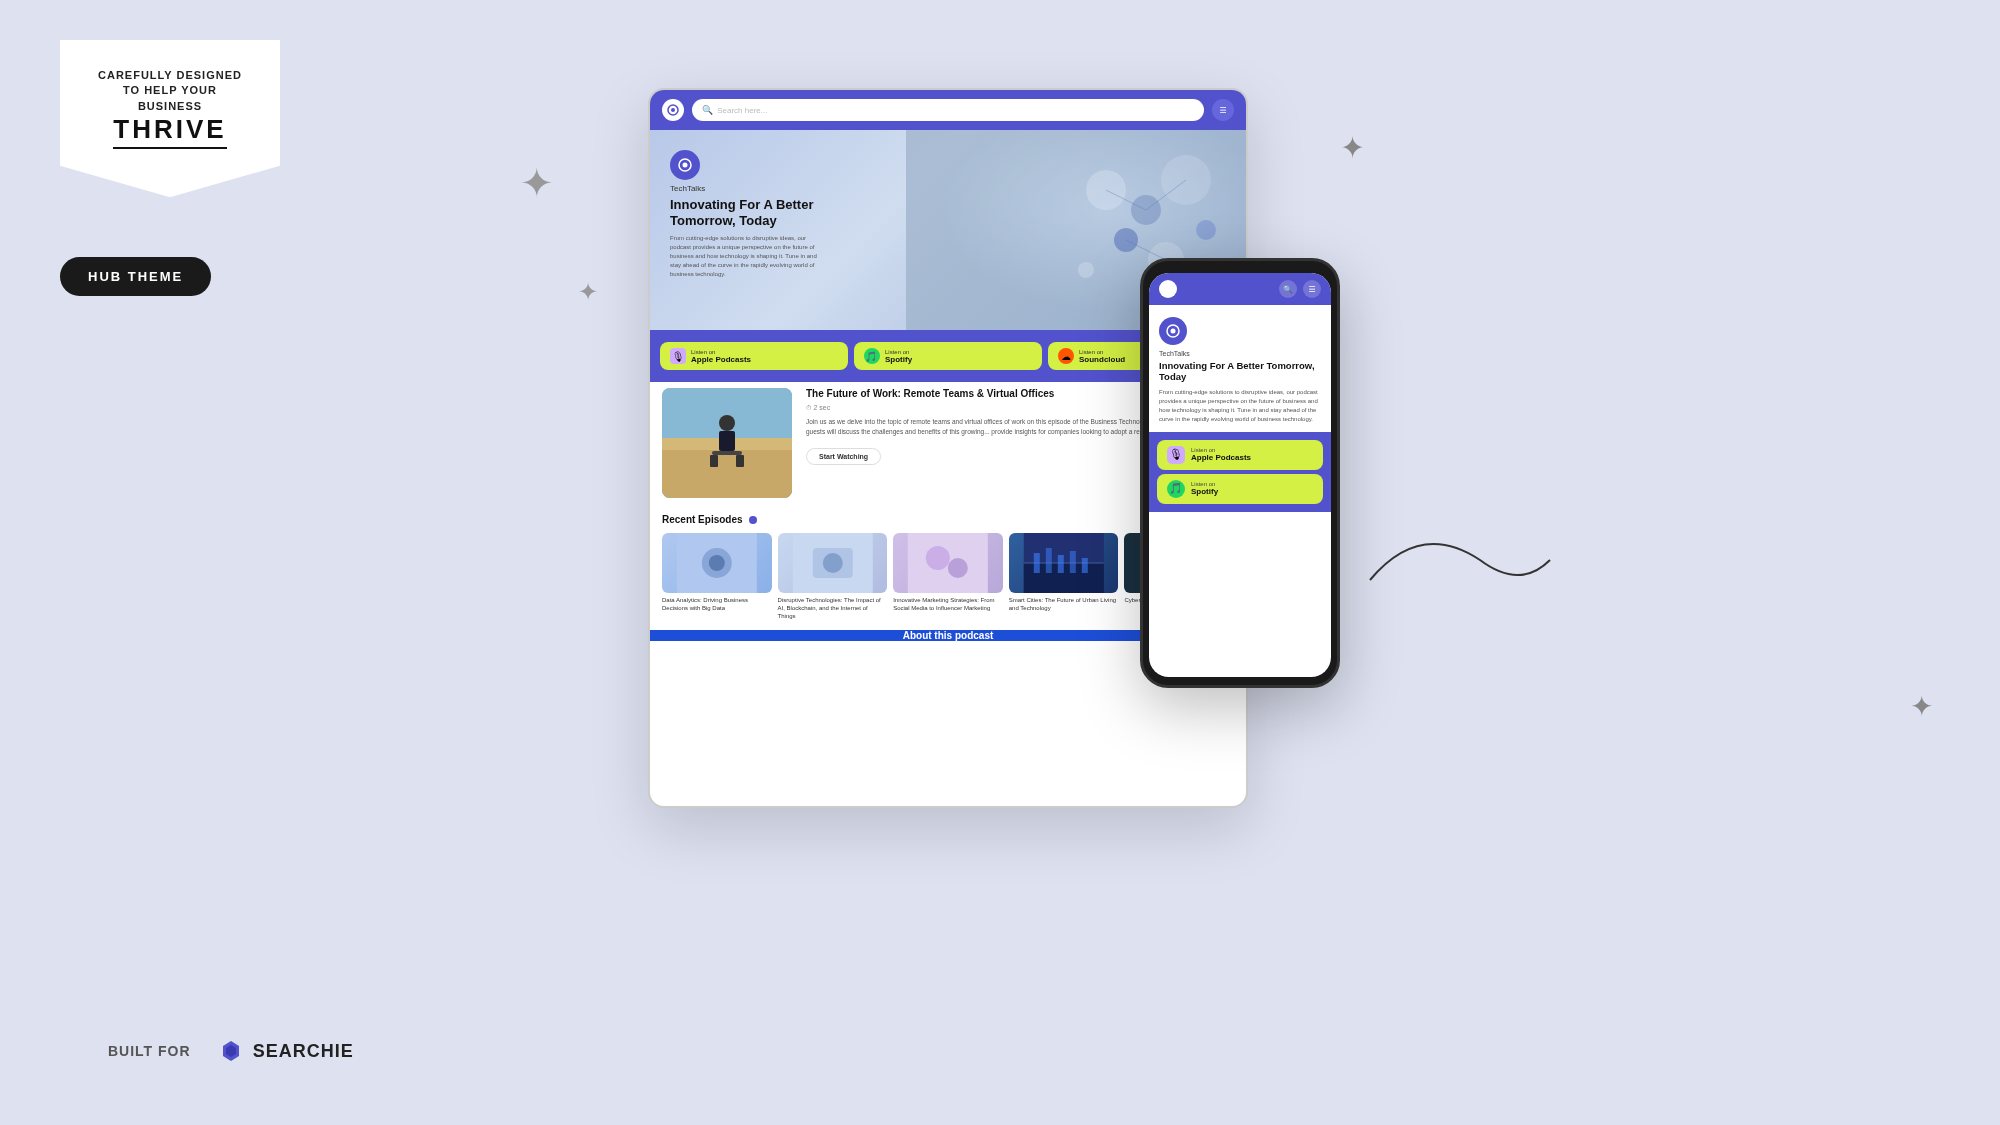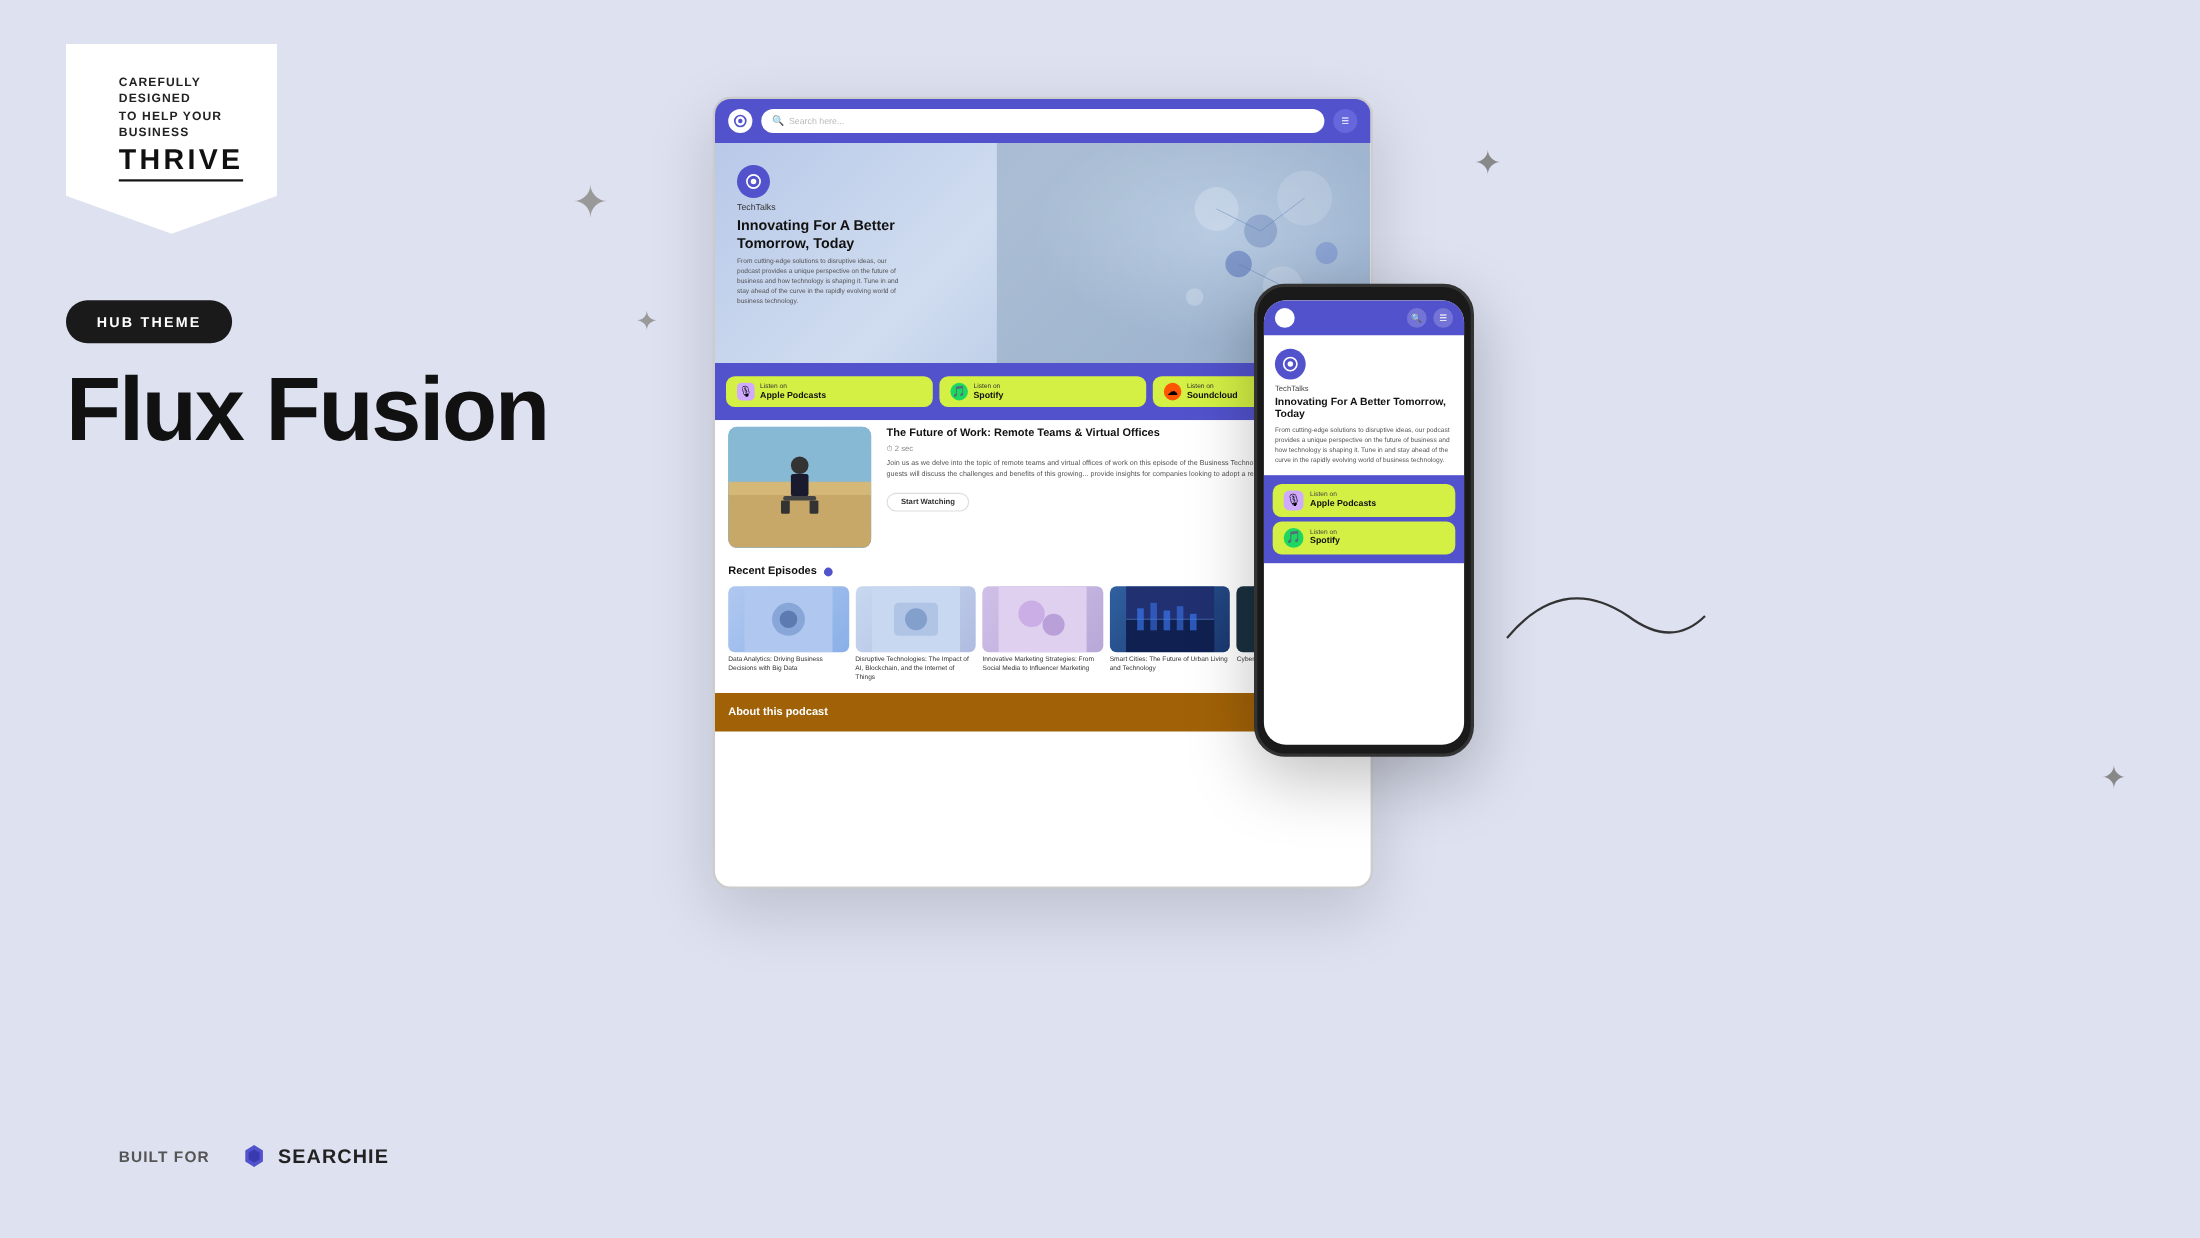--- a/index.html
+++ b/index.html
@@ -22,22 +22,23 @@
       display: flex;
       flex-direction: column;
       align-items: flex-start;
       padding: 40px 60px;
     }
 
     
     .banner {
       background: white;
       clip-path: polygon(0 0, 100% 0, 100% 80%, 50% 100%, 0 80%);
-      padding: 28px 48px 48px;
-      width: 192px;
+      padding: 28px 36px 48px;
+      width: 220px;
+      text-align: center;
       margin-bottom: 60px;
     }
     .banner-sub {
       font-size: 11px;
       font-weight: 600;
       letter-spacing: 1px;
       color: #222;
       line-height: 1.4;
       text-transform: uppercase;
     }
@@ -337,24 +338,24 @@
       overflow: hidden;
     }
     .episode-caption {
       font-size: 6px;
       color: #333;
       line-height: 1.3;
     }
 
     
     .about-section {
-      background: #a16207;
-      padding: 12px;
+      background: #1d4ed8;
       display: flex;
       gap: 12px;
+      justify-content: center;
     }
     .about-title {
       font-size: 10px;
       font-weight: 700;
       color: white;
     }
 
     
     .mobile-mockup {
       position: absolute;
@@ -509,21 +510,20 @@
   <div class="banner">
     <div class="banner-sub">
       <span>CAREFULLY DESIGNED</span><br>
       <span>TO HELP YOUR BUSINESS</span>
     </div>
     <div class="banner-thrive">THRIVE</div>
   </div>
 
   <div class="hub-badge">HUB THEME</div>
 
-  <div class="main-title">Flux Fusion</div>
 
 
   <div class="deco-star-lg" style="left: 520px; top: 160px;">✦</div>
   <div class="deco-star-lg" style="left: 578px; top: 278px; font-size: 24px;">✦</div>
 
   <div class="built-for">
     <span class="built-for-label">BUILT FOR</span>
     <div class="searchie-logo">
       <svg class="searchie-icon" viewBox="0 0 28 28" fill="none">
         <path d="M14 4L22 9V19L14 24L6 19V9L14 4Z" fill="#5252cc"></path>

